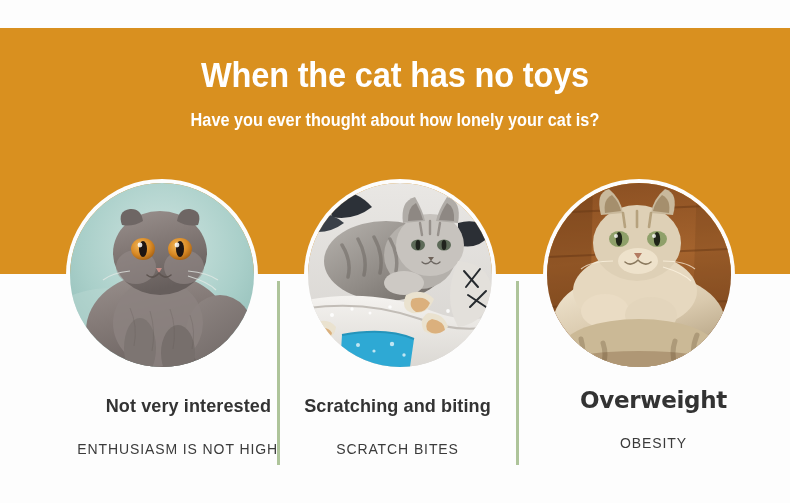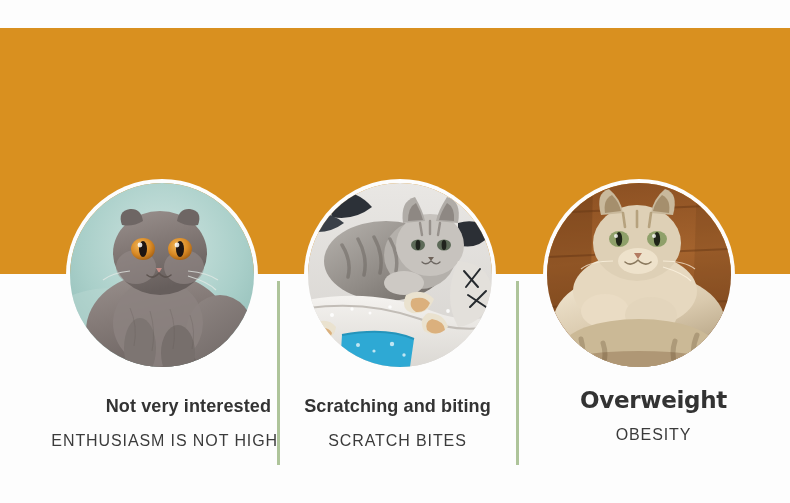--- a/index.html
+++ b/index.html
@@ -106,40 +106,44 @@
     letter-spacing: 0.1px;
     transform: scaleX(0.95);
   }
   .cap-title.wide {
     font-family: "DejaVu Sans", sans-serif;
     font-size: 23px;
     letter-spacing: -0.3px;
     transform: none;
   }
   .cap-sub {
-    margin-top: 16px;
+    margin-top: 24px;
     font-family: "Liberation Sans", sans-serif;
-    font-size: 16px;
+    font-size: 14px;
     font-weight: normal;
     color: #3b3b3b;
     letter-spacing: 0.9px;
     line-height: 14px;
   }
 
   .cap-1 { left: 0;   top: 394px; width: 278px; text-align: right; }
   .cap-2 { left: 278px; top: 394px; width: 239px; }
   .cap-3 { left: 517px; top: 388px; width: 273px; }
 </style>
 </head>
 <body>
 
 <div class="poster">
 
   <div class="band"></div>
 
+  <div class="header">
+    <h1 class="title">When the cat has no toys</h1>
+    <p class="subtitle">Have you ever thought about how lonely your cat is?</p>
+  </div>
 
   <div class="photo p1">
     <svg viewBox="0 0 184 184" xmlns="http://www.w3.org/2000/svg" aria-hidden="true">
       <defs>
         <radialGradient id="bg1" cx="50%" cy="35%" r="80%">
           <stop offset="0%" stop-color="#cfe4e0"></stop>
           <stop offset="55%" stop-color="#a9cfc9"></stop>
           <stop offset="100%" stop-color="#87b5b0"></stop>
         </radialGradient>
         <linearGradient id="fur1" x1="0%" y1="0%" x2="30%" y2="100%">

